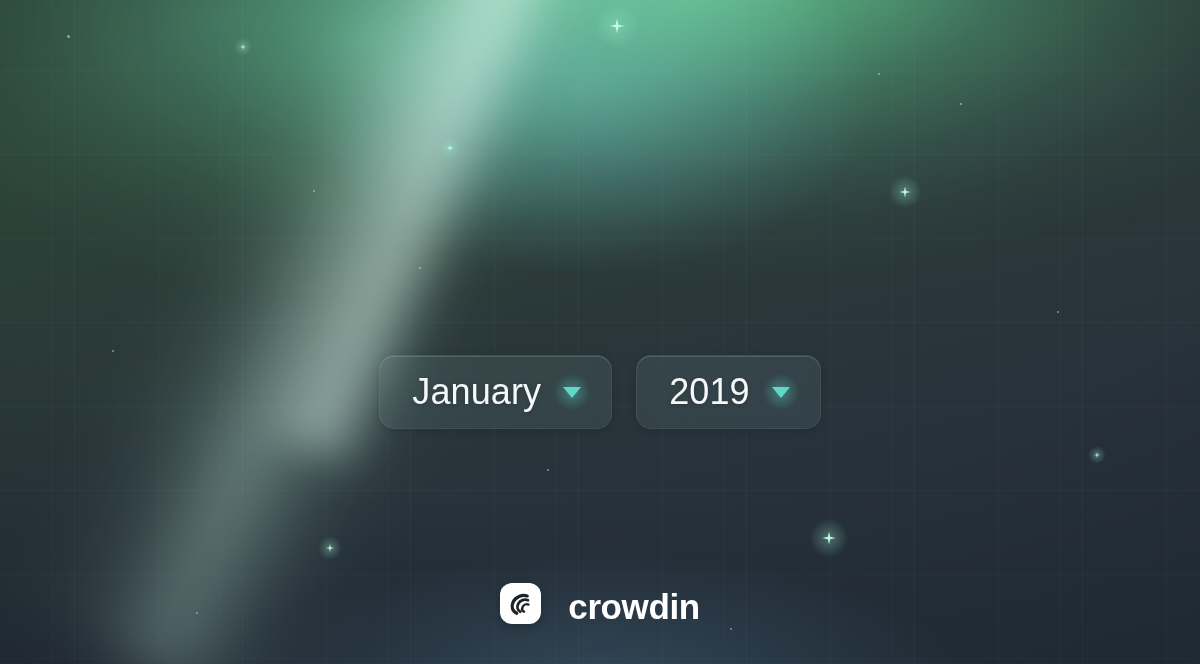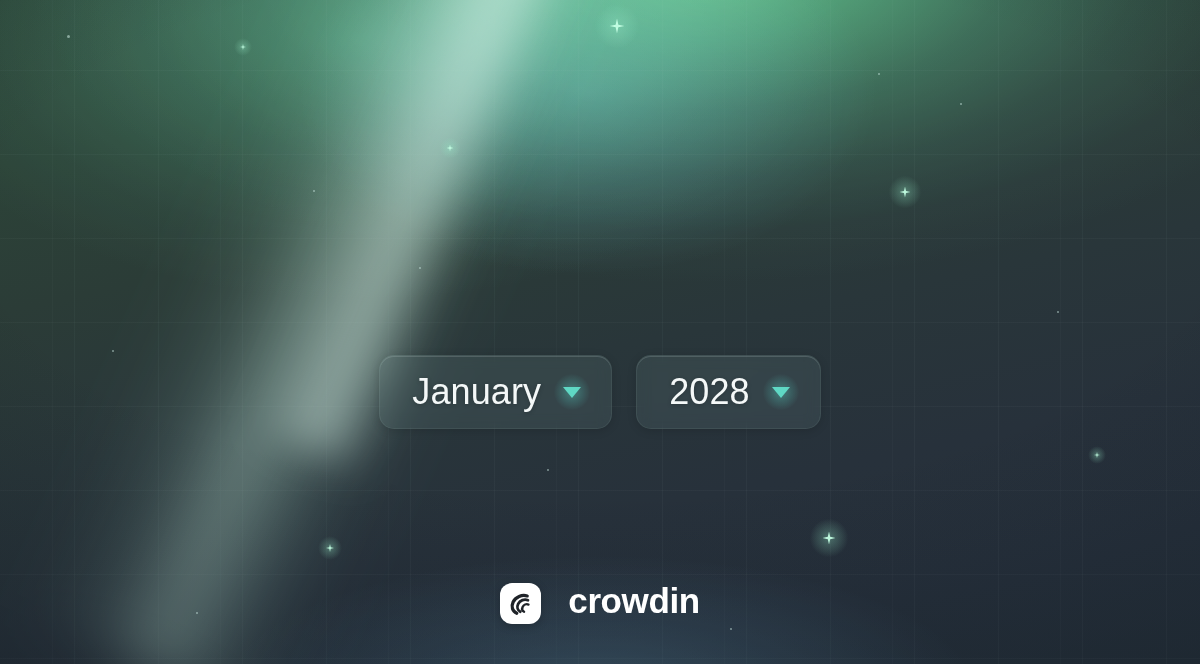--- a/index.html
+++ b/index.html
@@ -278,21 +278,21 @@
     border-top: 11px solid #5fd8c4;
   }
 
   .brand {
     position: absolute;
     top: 583px;
     left: 0;
     right: 0;
     display: flex;
     justify-content: center;
-    align-items: flex-start;
+    align-items: flex-end;
     gap: 27px;
   }
   .brand-mark {
     width: 41px;
     height: 41px;
     border-radius: 12px;
     background: #ffffff;
     display: flex;
     align-items: center;
     justify-content: center;
@@ -370,21 +370,21 @@
     <div class="selectors">
 
       <div class="dropdown">
         <span class="label">January</span>
         <span class="caret-wrap">
           <span class="caret"></span>
         </span>
       </div>
 
       <div class="dropdown">
-        <span class="label">2028</span>
+        <span class="label">2019</span>
         <span class="caret-wrap">
           <span class="caret"></span>
         </span>
       </div>
 
     </div>
 
     <div class="brand">
       <span class="brand-mark">
         <svg width="30" height="30" viewBox="0 0 32 32" aria-hidden="true">

